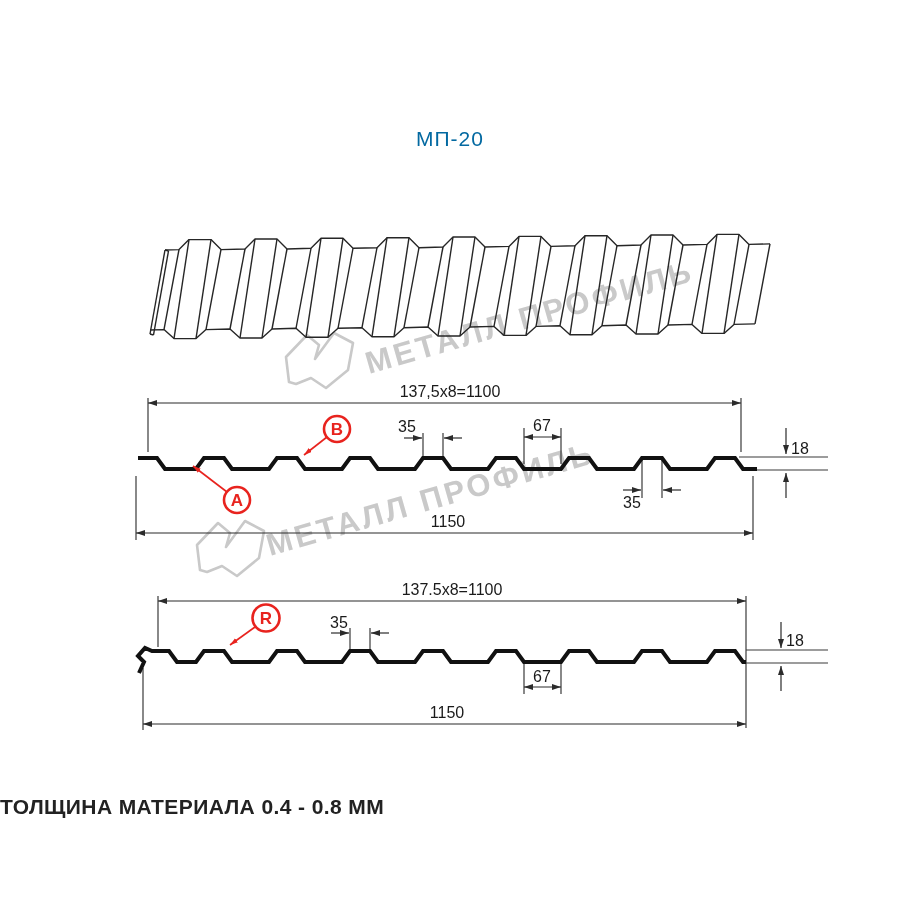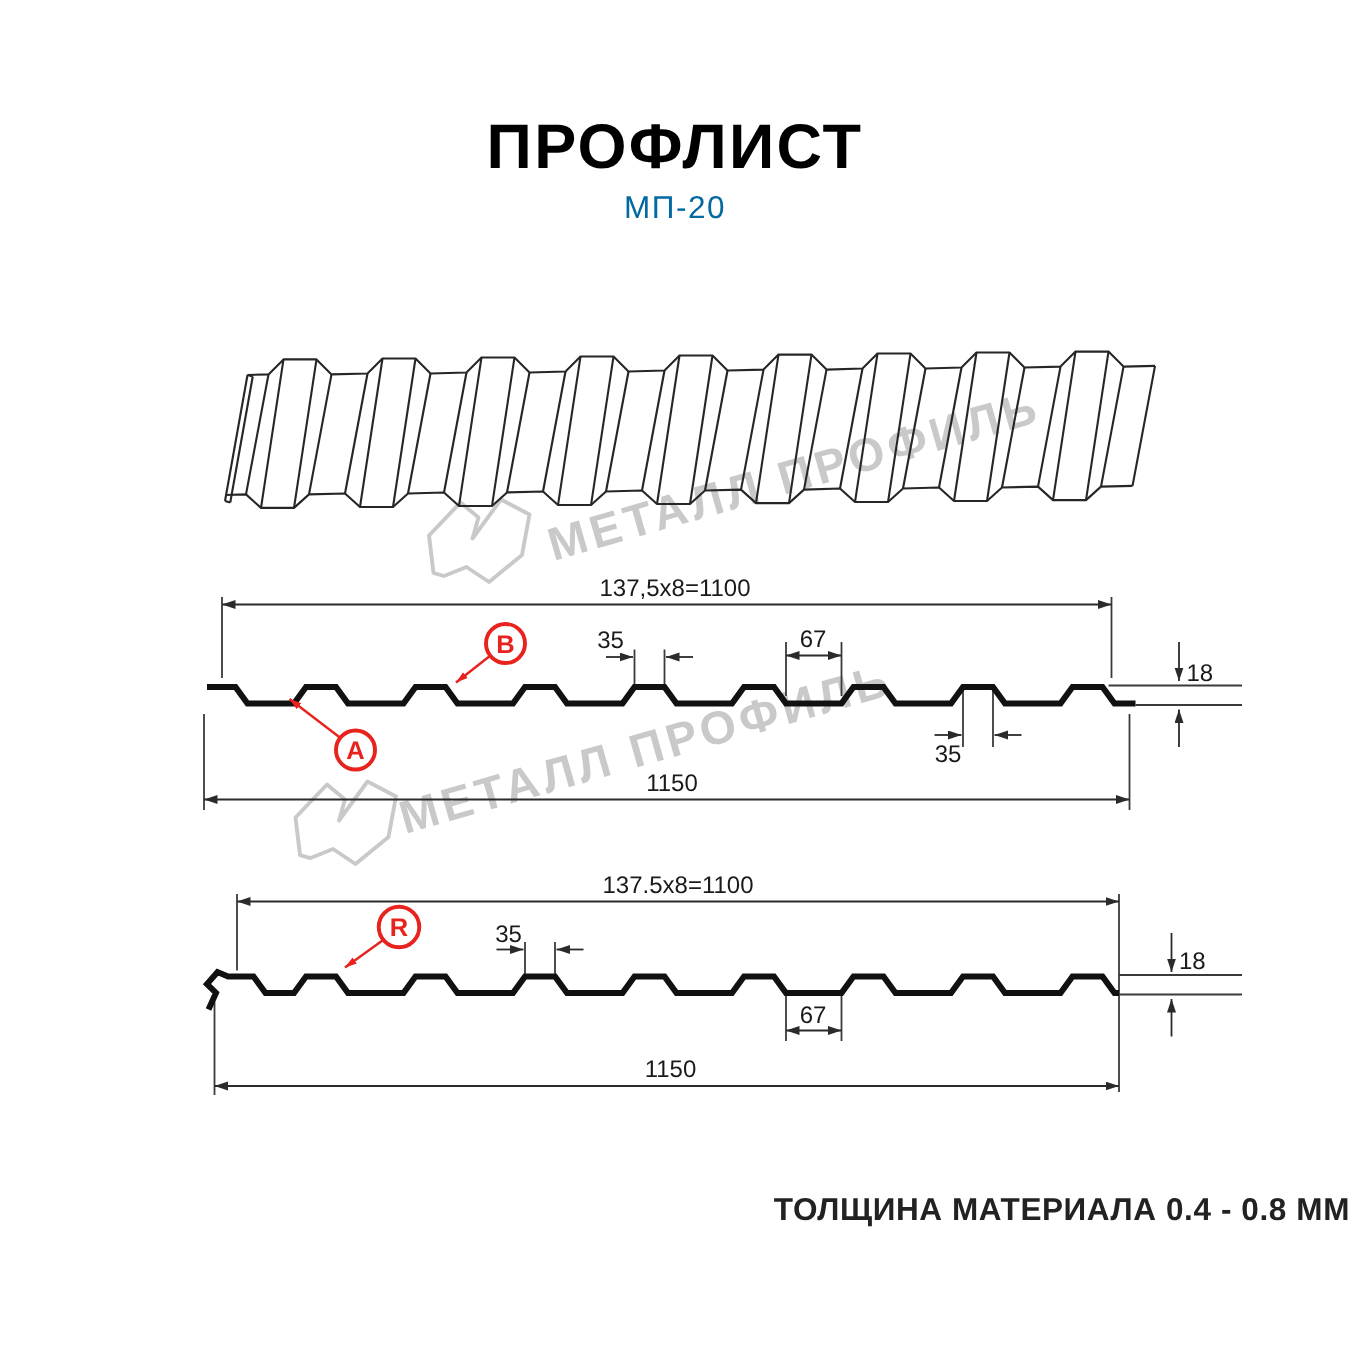--- a/index.html
+++ b/index.html
@@ -2,41 +2,40 @@
 <html><head>
 <meta charset="utf-8">
 <style>
   html,body{margin:0;padding:0;background:#fff;}
   .canvas{position:relative;width:900px;height:900px;background:#ffffff;overflow:hidden;
           font-family:"Liberation Sans",sans-serif;}
   .page-title{position:absolute;top:74px;left:0;width:900px;text-align:center;
               font-size:42px;font-weight:800;letter-spacing:1.5px;color:#000;}
   .page-subtitle{position:absolute;top:127px;left:0;width:900px;text-align:center;
               font-size:21px;font-weight:500;letter-spacing:1px;color:#0369a1;}
-  .footer-note{position:absolute;top:795px;left:0;width:900px;text-align:right;
+  .footer-note{position:absolute;top:795px;left:0;width:900px;text-align:left;
               font-size:21px;font-weight:700;letter-spacing:0.4px;color:#222;}
   svg.drawing{position:absolute;left:0;top:0;}
   .profile{fill:none;stroke:#111;stroke-width:4;stroke-linejoin:miter;}
   .thin{stroke:#3a3a3a;stroke-width:1.2;fill:none;}
   .dimline{stroke:#2b2b2b;stroke-width:1.2;fill:none;}
   .dim{font-size:16px;fill:#1a1a1a;}
   .mid{text-anchor:middle;}
   .sheet3d path{fill:none;stroke:#262626;stroke-width:1.4;stroke-linejoin:round;}
   .wm-logo{fill:none;stroke:#c9c9c9;stroke-width:2.6;stroke-linejoin:round;}
   .wm-text{font-size:31px;font-weight:bold;letter-spacing:3px;fill:#c9c9c9;}
   .callout-ring{fill:none;stroke:#e8231e;stroke-width:2.6;}
   .callout-letter{font-size:17px;font-weight:bold;fill:#e8231e;text-anchor:middle;}
   .leader{stroke:#e8231e;stroke-width:1.6;fill:none;}
 </style>
 </head>
 <body>
 
 <div class="canvas">
 
-  <div class="page-title">ПРОФЛИСТ</div>
   <div class="page-subtitle">МП-20</div>
 
   <svg class="drawing" width="900" height="900" viewBox="0 0 900 900">
     <defs>
       <marker id="mA" orient="auto-start-reverse" markerWidth="11" markerHeight="8" refX="9" refY="3" markerUnits="userSpaceOnUse">
         <path d="M0,0 L9,3 L0,6 Z" fill="#2b2b2b"></path>
       </marker>
       <marker id="mR" orient="auto" markerWidth="11" markerHeight="8" refX="8" refY="2.5" markerUnits="userSpaceOnUse">
         <path d="M0,0 L8,2.5 L0,5 Z" fill="#e8231e"></path>
       </marker>

